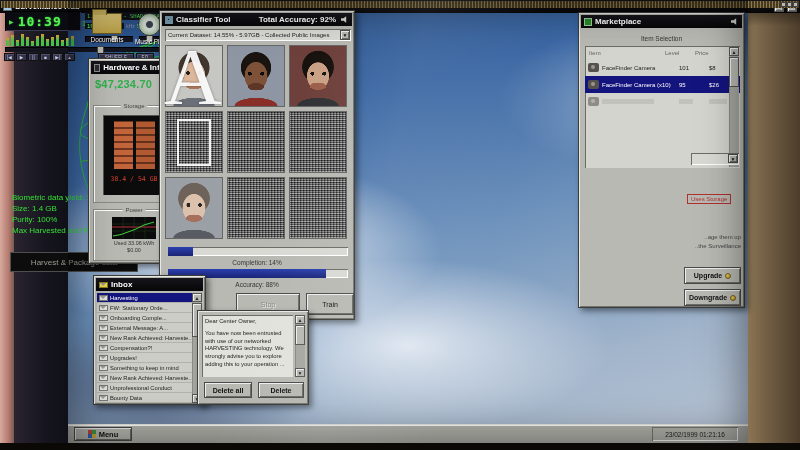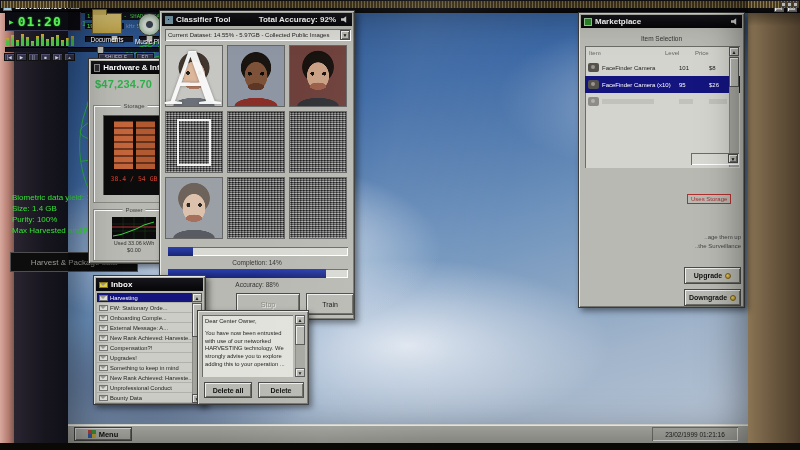--- a/index.html
+++ b/index.html
@@ -490,21 +490,21 @@
   </div>
 
   <div id="player">
     <div class="pt-bar">
       <i></i>
       <i></i>
       <i></i>
     </div>
     <div class="lcd">
       <span class="pg">▶</span>
-      <span class="time">01:20</span>
+      <span class="time">10:39</span>
     </div>
     <div class="spectrum">
       <i style="height:8px;"></i>
         <i style="height:11px;"></i>
         <i style="height:6px;"></i>
         <i style="height:12px;"></i>
       <i style="height:9px;"></i>
         <i style="height:5px;"></i>
         <i style="height:10px;"></i>
         <i style="height:12px;"></i>

